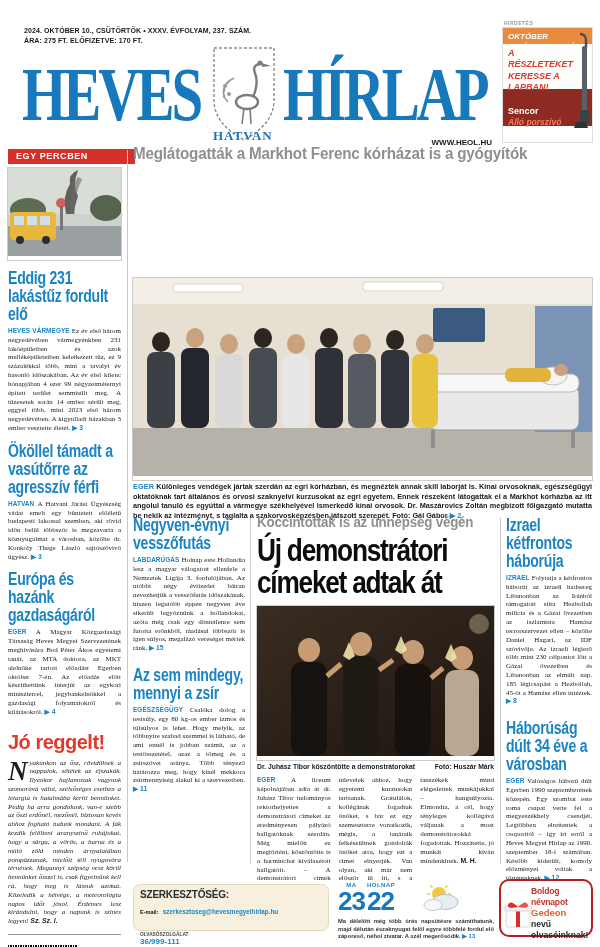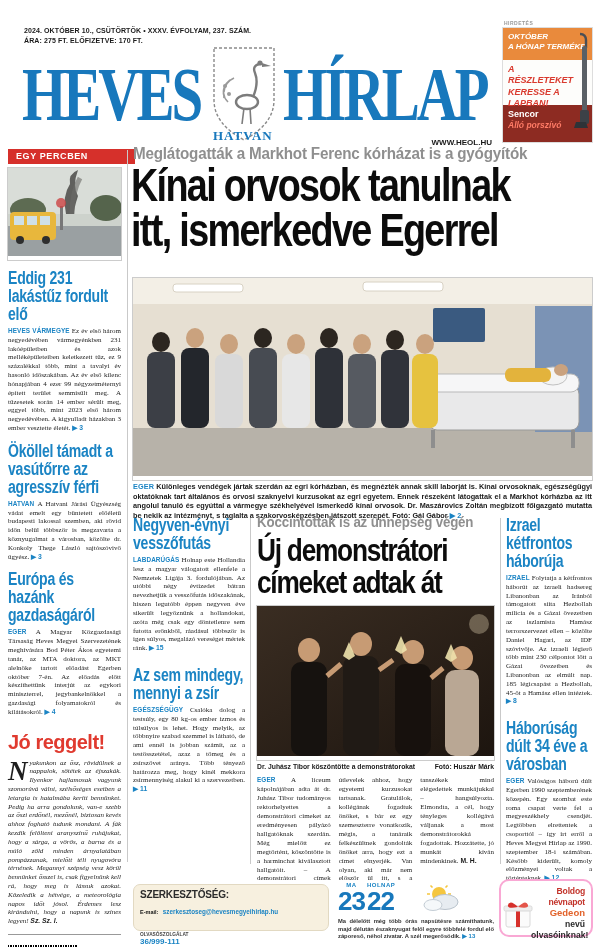--- a/index.html
+++ b/index.html
@@ -8,23 +8,23 @@
   .abs{position:absolute;}
   
   .dateline{left:24px;top:26px;font-size:7px;font-weight:bold;line-height:1.4;color:#1a1a1a;letter-spacing:.1px;}
   .logo-word{font-family:"Liberation Serif",serif;font-weight:bold;color:#1878bc;
              font-size:57px;letter-spacing:-3px;transform:scaleY(1.32);transform-origin:0 100%;white-space:nowrap;}
   .logo-megyei{font-family:"Liberation Serif",serif;font-weight:bold;color:#1878bc;font-size:13px;letter-spacing:1px;}
   .website{font-size:8px;font-weight:bold;color:#1a1a1a;text-align:right;}
   
   .ad-box{left:503px;top:28px;width:89px;height:114px;box-shadow:0 0 0 1px #ddd;}
   .ad-label{position:absolute;top:-8px;left:1px;font-size:5px;color:#999;font-weight:bold;letter-spacing:.5px;}
-  .ad-top{height:32px;background:#e98a3c;color:#fff;font-style:italic;font-weight:bold;font-size:8px;line-height:1.2;padding:4px 4px 0 5px;box-sizing:border-box;}
+  .ad-top{height:16px;background:#e98a3c;color:#fff;font-style:italic;font-weight:bold;font-size:8px;line-height:1.2;padding:4px 4px 0 5px;box-sizing:border-box;}
   .ad-mid{height:45px;background:#fdfdfb;color:#d93a2e;font-style:italic;font-weight:bold;font-size:9px;line-height:1.25;padding:4px 18px 0 5px;box-sizing:border-box;}
-  .ad-bot{height:37px;background:#8d2b22;padding:4px 4px 0 5px;box-sizing:border-box;line-height:1.2;}
+  .ad-bot{height:37px;background:#8d2b22;padding:17px 4px 0 5px;box-sizing:border-box;line-height:1.2;}
   .ad-brand{color:#fff;font-weight:bold;font-size:9px;}
   .ad-product{color:#ff7b66;font-weight:bold;font-style:italic;font-size:8.5px;}
   
   .band{left:8px;top:149px;width:127px;height:15px;background:#d6302b;color:#fff;
         font-size:9px;font-weight:bold;letter-spacing:.6px;line-height:15px;padding-left:8px;box-sizing:border-box;}
   
   #sidebar{left:8px;top:168px;width:113px;}
   .photo-frame{box-shadow:0 0 0 1px #ccc;display:block;}
   .h-blue{color:#1b84c4;font-weight:bold;font-size:18px;line-height:1.0;letter-spacing:-.3px;
           width:145px;transform:scaleX(0.78);transform-origin:0 0;margin:9px 0 4px 0;}
@@ -60,22 +60,22 @@
           border-radius:7px;padding:4px 6px;box-sizing:border-box;}
   .office-title{font-size:10px;font-weight:bold;color:#2b2b2b;letter-spacing:-.2px;}
   .office-email-label{font-size:5.5px;font-weight:bold;color:#111;}
   .office-email{font-size:6.3px;font-weight:bold;color:#1b84c4;}
   .office-row{display:flex;justify-content:flex-end;align-items:baseline;margin-top:14px;flex-direction:column;}
   .office-row .lbl{font-size:4.8px;font-weight:bold;color:#444;}
   .office-row .tel{font-size:8px;font-weight:bold;color:#1b84c4;white-space:nowrap;}
   .w-label{font-size:6px;font-weight:bold;color:#1b84c4;text-align:center;letter-spacing:.5px;}
   .w-temp{font-size:26px;font-weight:bold;color:#1878bc;line-height:1;letter-spacing:-1px;}
   .w-text{font-size:5.8px;font-weight:bold;line-height:1.3;color:#333;text-align:justify;}
-  .nameday{left:499px;top:879px;width:94px;height:58px;border:2px solid #f9a8d4;border-radius:10px;
-           background:#fff;box-sizing:border-box;padding:5px 6px 0 30px;text-align:right;line-height:1.25;}
+  .nameday{left:499px;top:879px;width:94px;height:58px;border:2px solid #b91c1c;border-radius:10px;
+           background:#fff;box-sizing:border-box;padding:5px 6px 0 30px;text-align:left;line-height:1.25;}
   .nd-1{color:#c3342b;font-weight:bold;font-size:8.6px;letter-spacing:-.2px;}
   .nd-name{color:#e2622a;font-weight:bold;font-size:9.5px;}
   .nd-rest{color:#2b2b2b;font-weight:bold;font-size:8.6px;}
 </style>
 </head>
 <body>
 
 <div id="page">
 
   <div class="abs dateline">
@@ -176,24 +176,20 @@
       <div>
         <div class="bc-big"></div>
 
       </div>
 
     </div>
   </div>
 
   <div class="abs kicker" style="left:133px;top:145px;">Meglátogatták a Markhot Ferenc kórházat is a gyógyítók</div>
 
-  <div class="abs" style="left:131px;top:163px;">
-    <div class="lead-line">Kínai orvosok tanulnak</div>
-    <div class="lead-line">itt, ismerkedve Egerrel</div>
-  </div>
 
   <div class="abs photo-frame" style="left:133px;top:278px;">
     <svg width="459" height="198" viewBox="0 0 459 198">
       <rect width="459" height="198" fill="#e6dfd2"></rect>
       <rect width="459" height="26" fill="#f3efe6"></rect>
       <rect x="40" y="6" width="70" height="8" rx="3" fill="#fff" stroke="#d8d2c4"></rect>
       <rect x="230" y="4" width="80" height="9" rx="3" fill="#fff" stroke="#d8d2c4"></rect>
       <rect y="150" width="459" height="48" fill="#b7b2a9"></rect>
       <rect x="402" y="28" width="57" height="126" fill="#7b93b5"></rect>
       <rect x="300" y="30" width="52" height="34" rx="2" fill="#3a5a80"></rect>

